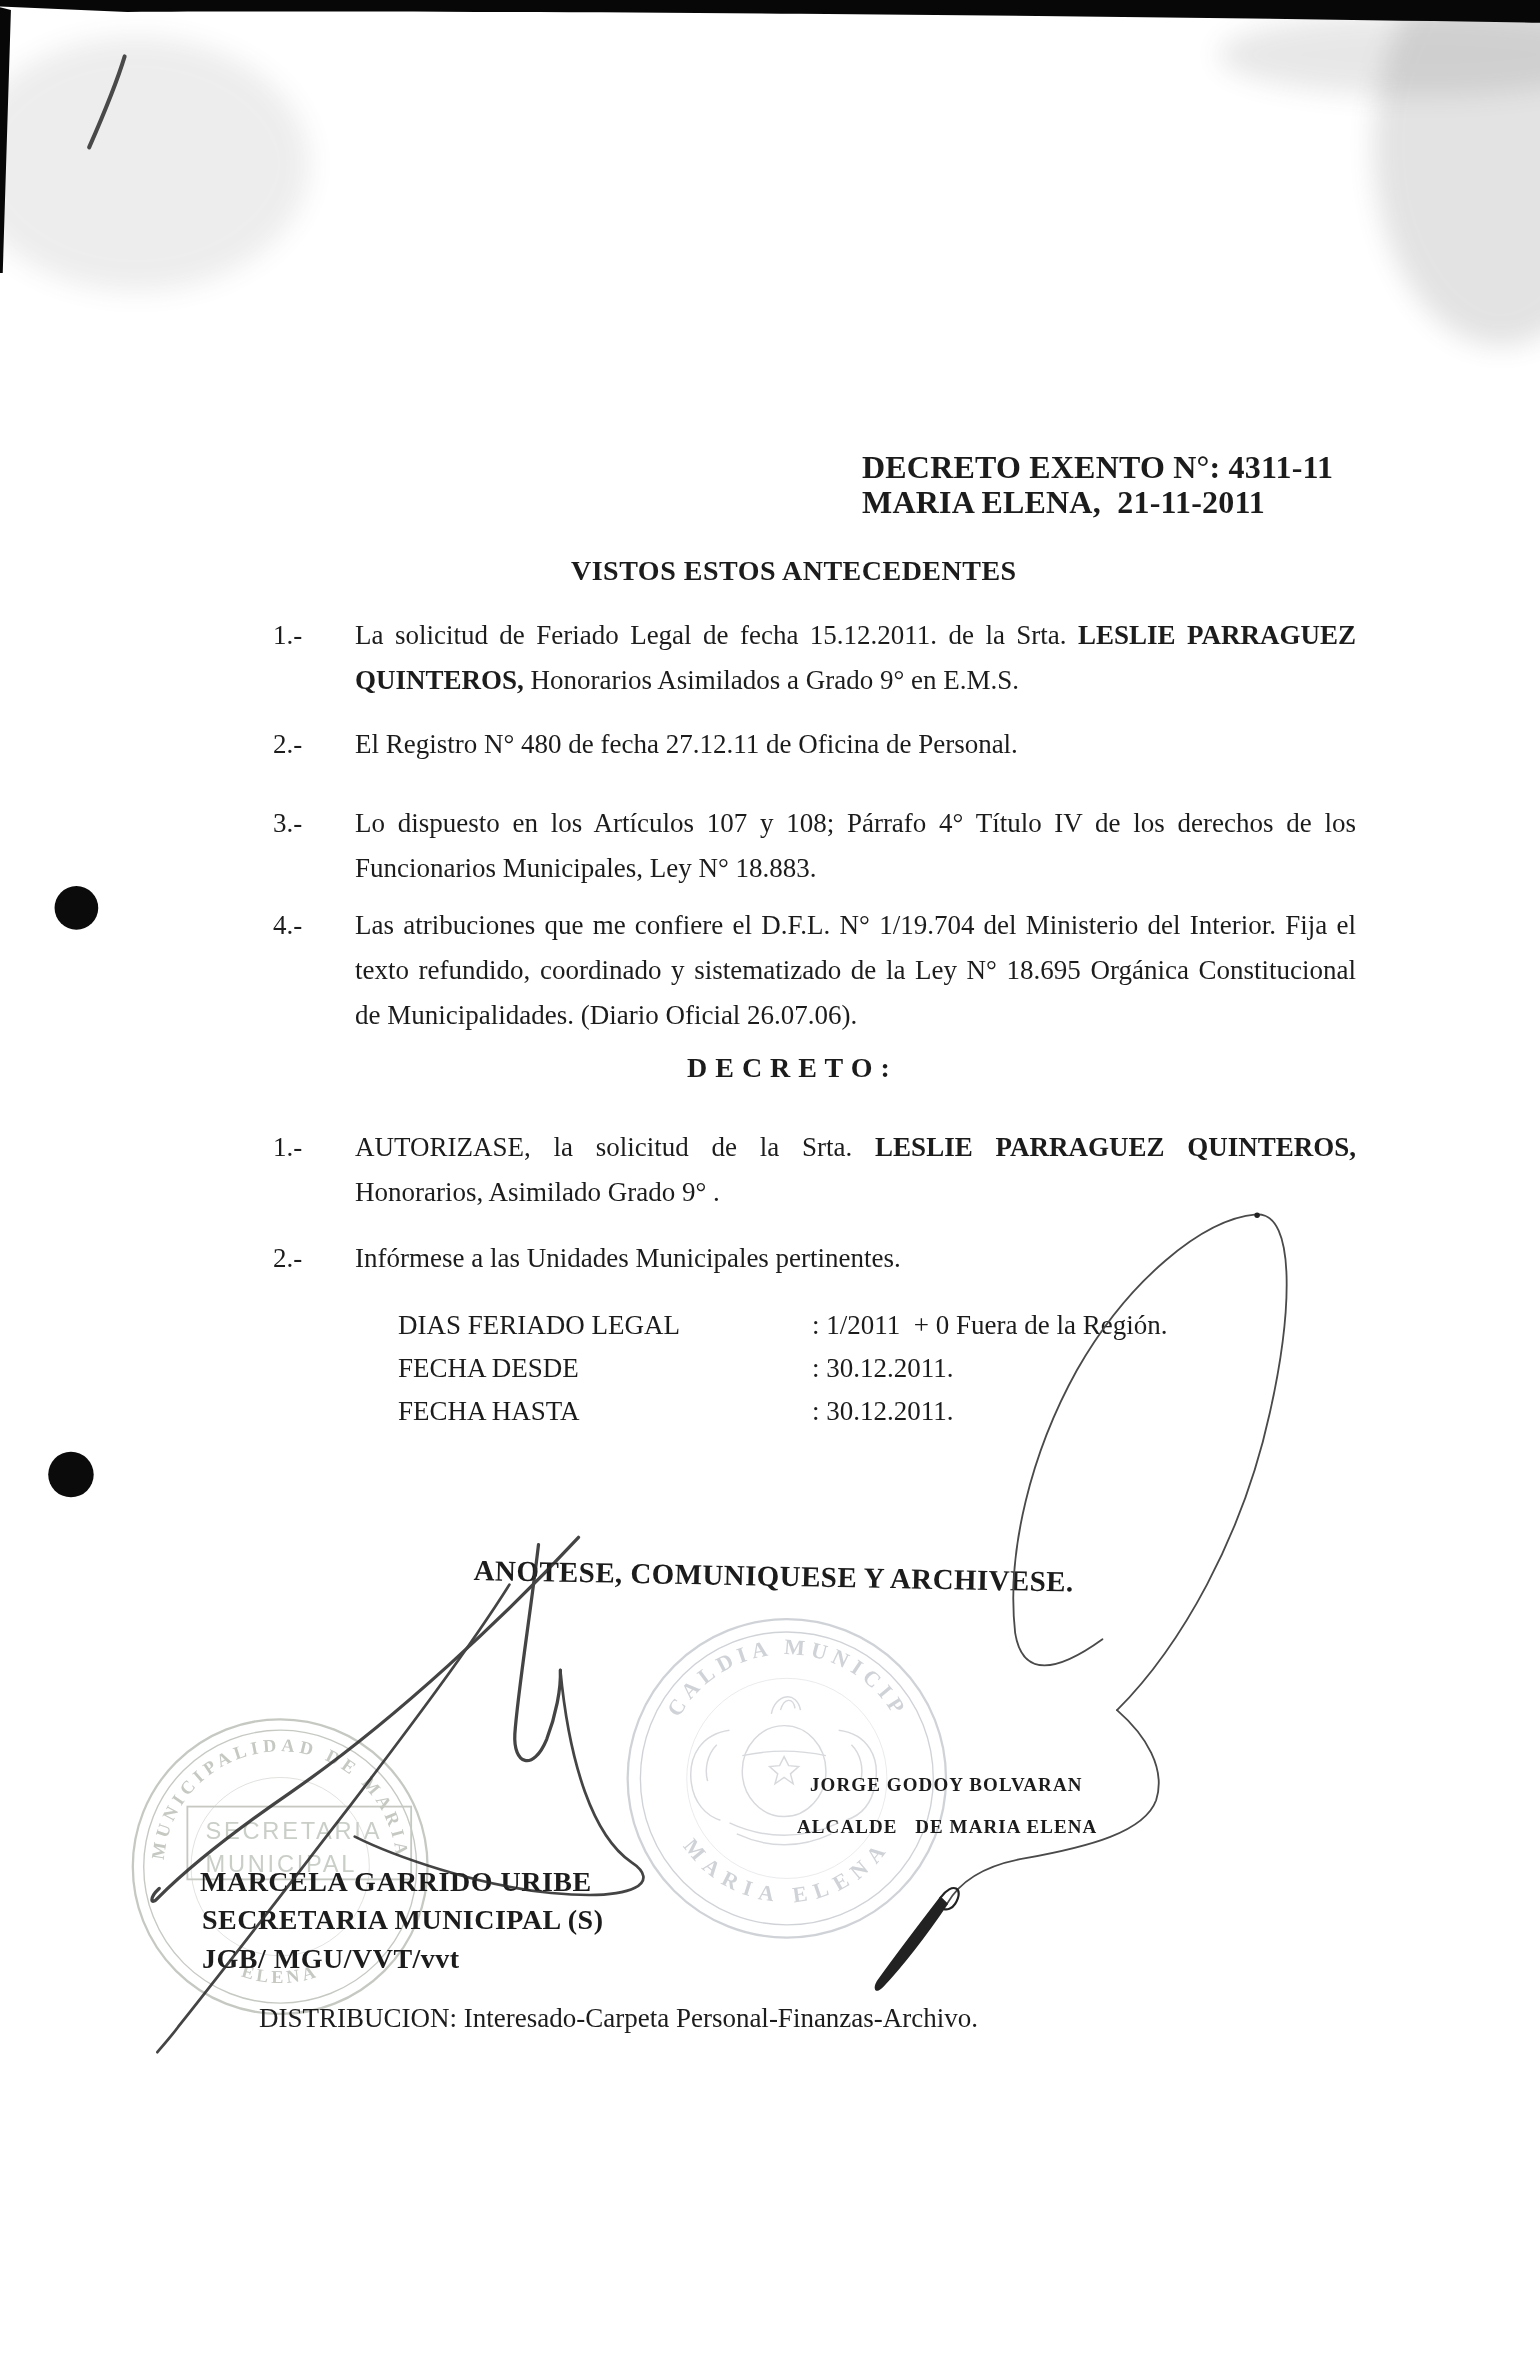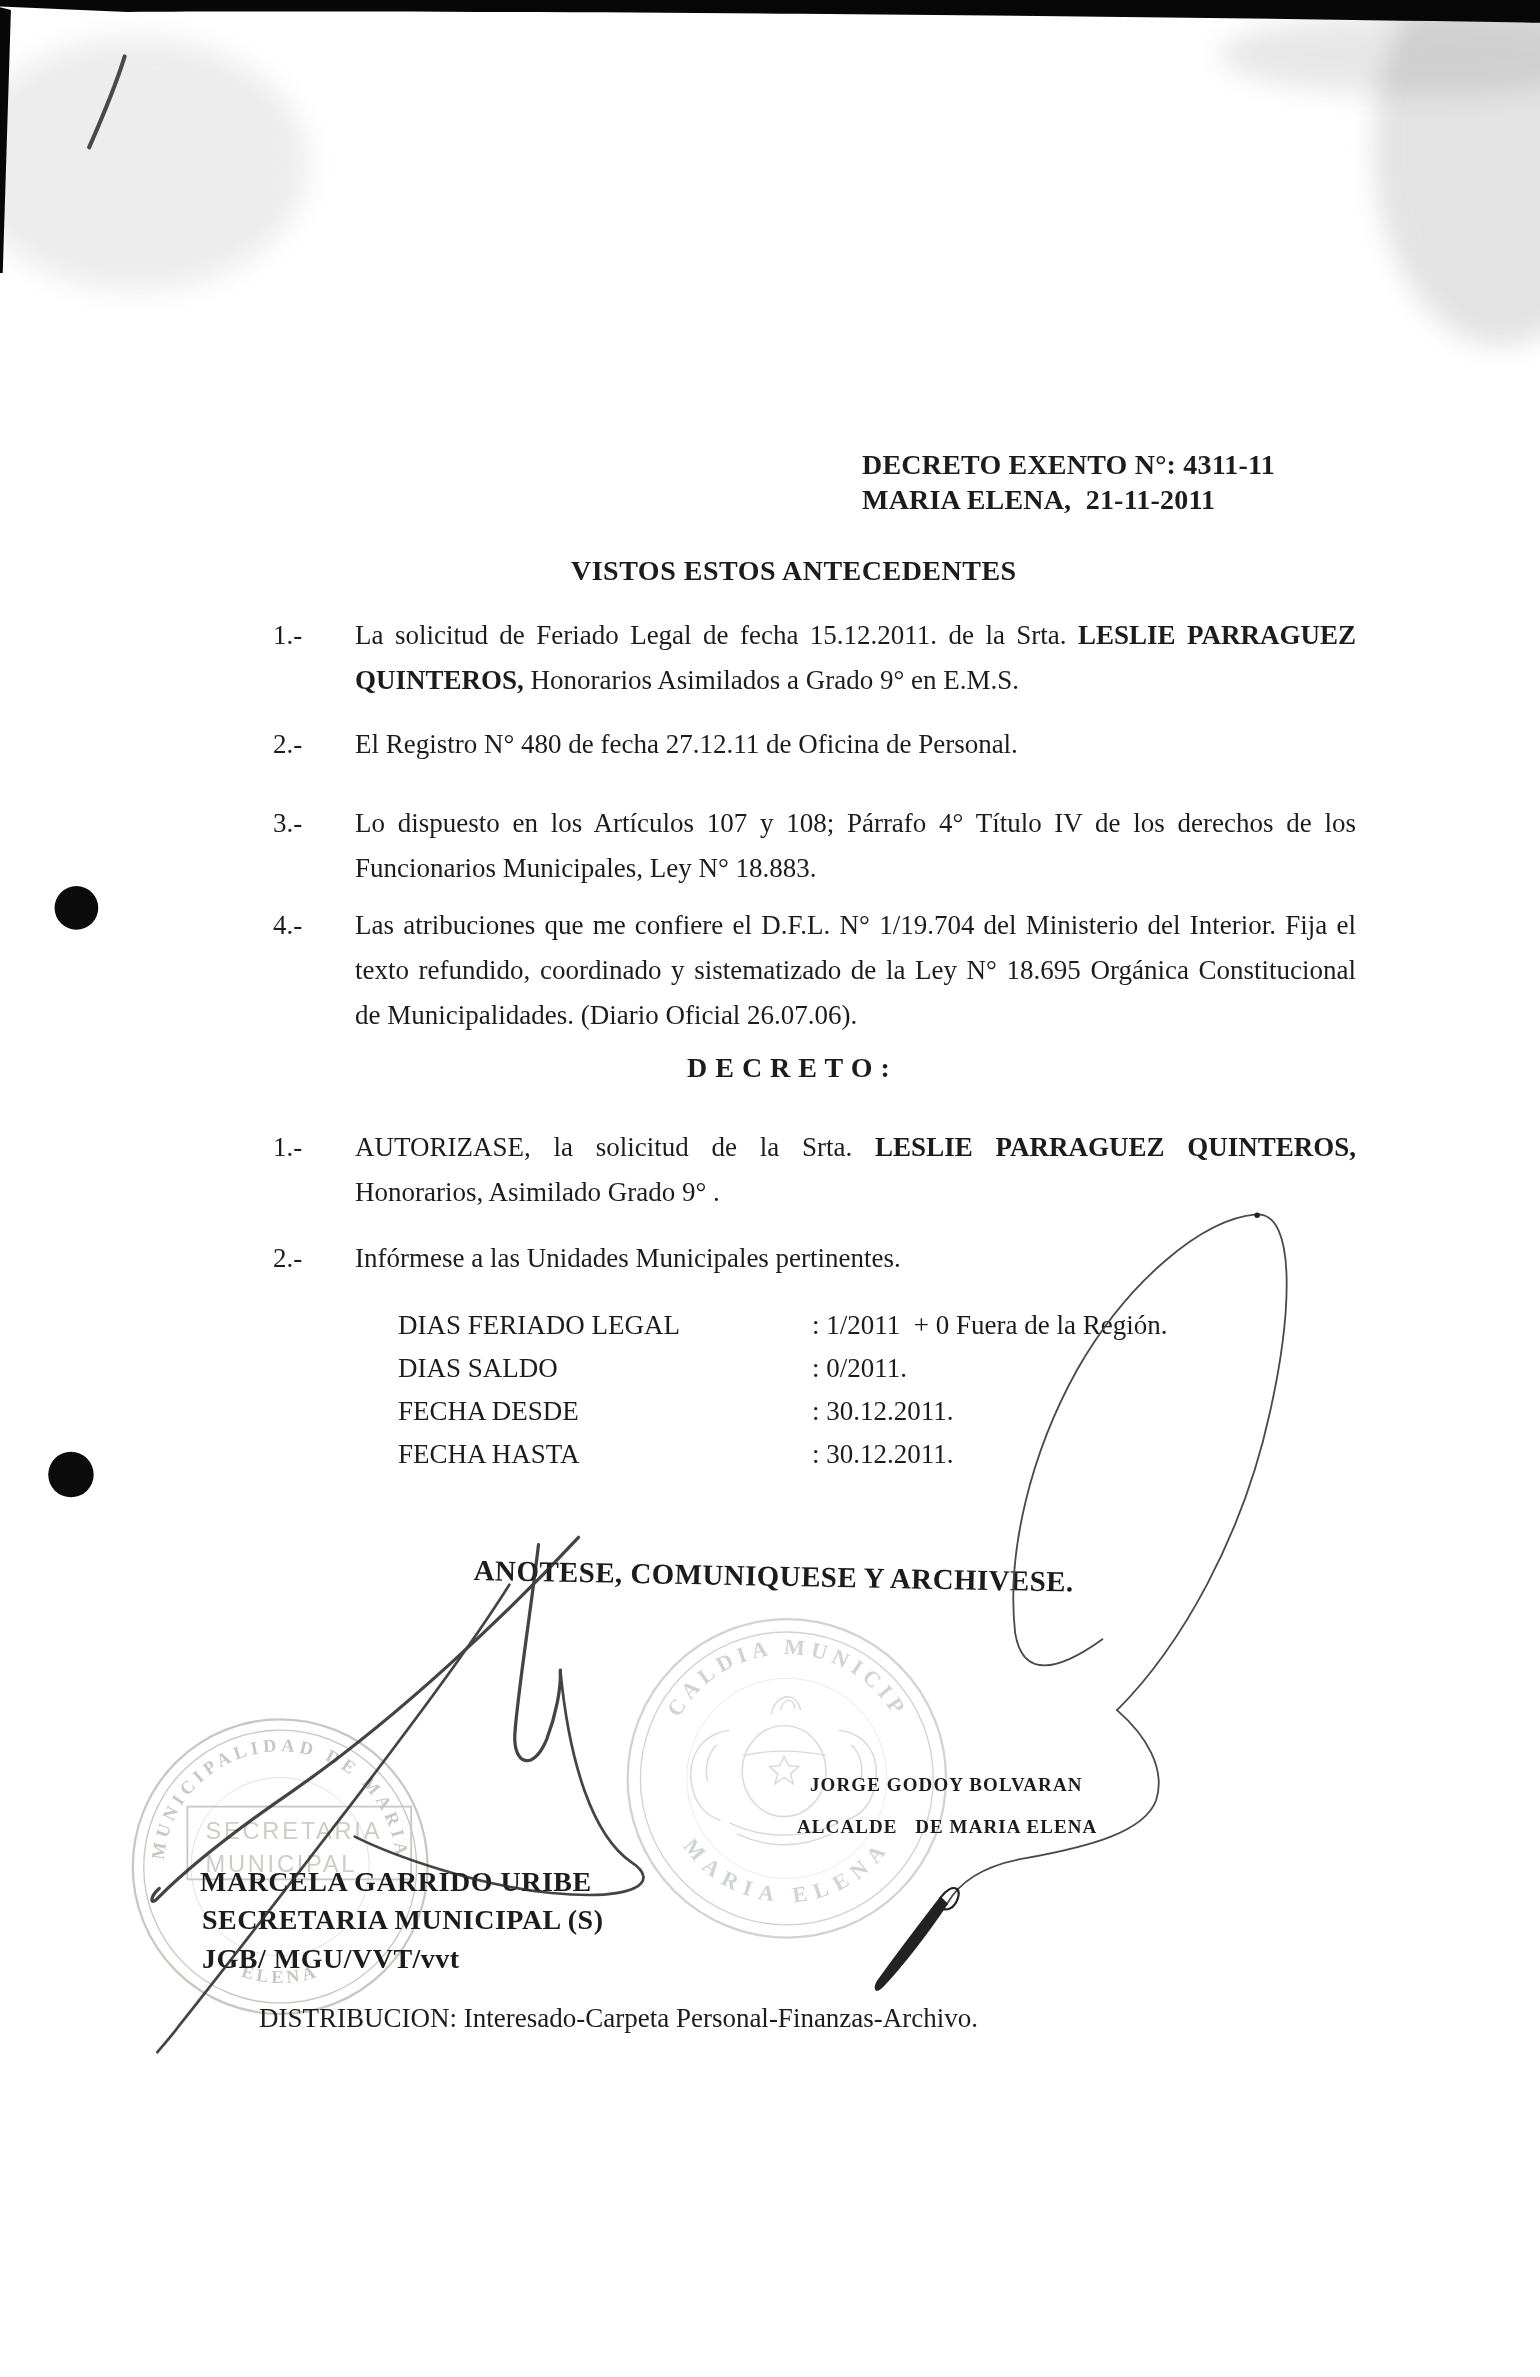--- a/index.html
+++ b/index.html
@@ -10,21 +10,21 @@
     overflow:hidden;
     font-family:"Liberation Serif","DejaVu Serif",serif;
     color:#1c1c1c;
   }
   .txt{position:absolute;white-space:pre;line-height:1.15;}
   .svg-layer{position:absolute;left:0;top:0;width:1540px;height:2377px;pointer-events:none;}
   #under{z-index:0;}
   .content{position:absolute;left:0;top:0;width:100%;height:100%;z-index:1;}
   #over{z-index:2;}
 
-  .hdr{font-size:28px;font-weight:bold;letter-spacing:0.2px;}
+  .hdr{font-size:32px;font-weight:bold;letter-spacing:0.2px;}
   .section-title{font-size:28px;font-weight:bold;letter-spacing:0.5px;}
   .item{position:absolute;font-size:27px;line-height:45px;}
   .item .num{position:absolute;left:-82px;top:0;}
   .item .body-text{display:block;width:1001px;text-align:justify;white-space:normal;}
   .tbl{position:absolute;left:355px;top:1310px;font-size:27px;}
   .tbl .row{display:flex;height:43px;align-items:flex-start;margin-left:43px;}
   .tbl .lbl{width:414px;}
   .closing{font-size:29px;font-weight:bold;transform:rotate(1.1deg);transform-origin:left top;letter-spacing:0.4px;}
   .sig-name{font-size:19px;font-weight:bold;letter-spacing:1.1px;}
   .sig-small{font-size:28px;font-weight:bold;letter-spacing:0.5px;}
@@ -127,24 +127,20 @@
       <span class="num">2.-</span>
       <span class="body-text"><span>Infórmese a las Unidades Municipales pertinentes.</span><b></b><span></span></span>
     </div>
 
     <div class="tbl">
       <div class="row">
           <span class="lbl">DIAS FERIADO LEGAL</span>
           <span style="white-space:pre;">: 1/2011  + 0 Fuera de la Región.</span>
         </div>
       <div class="row">
-          <span class="lbl">DIAS SALDO</span>
-          <span style="white-space:pre;">: 0/2011.</span>
-        </div>
-      <div class="row">
           <span class="lbl">FECHA DESDE</span>
           <span style="white-space:pre;">: 30.12.2011.</span>
         </div>
       <div class="row">
           <span class="lbl">FECHA HASTA</span>
           <span style="white-space:pre;">: 30.12.2011.</span>
         </div>
     </div>
 
     <div class="txt closing" style="left:474px;top:1554px;">ANOTESE, COMUNIQUESE Y ARCHIVESE.</div>

